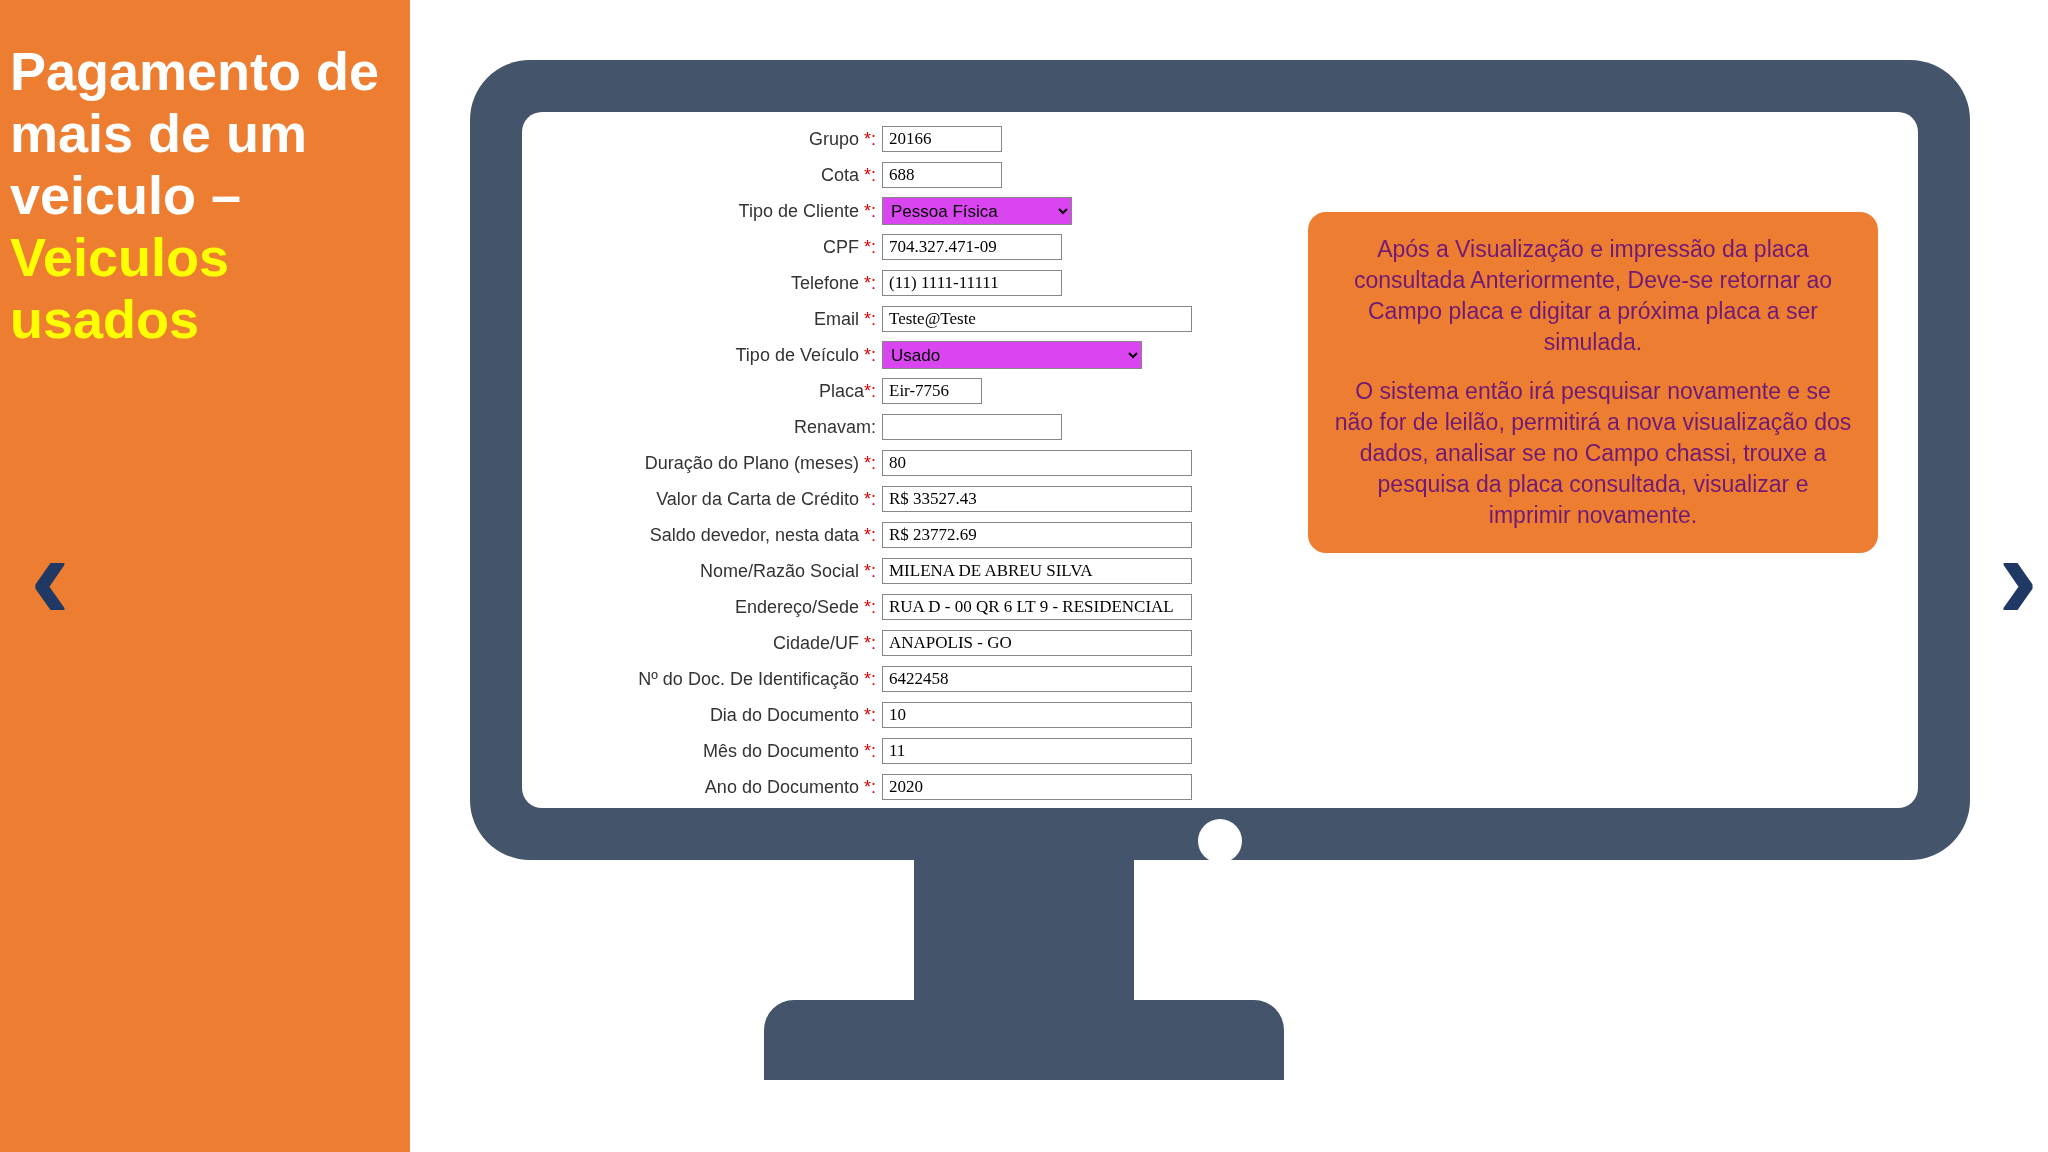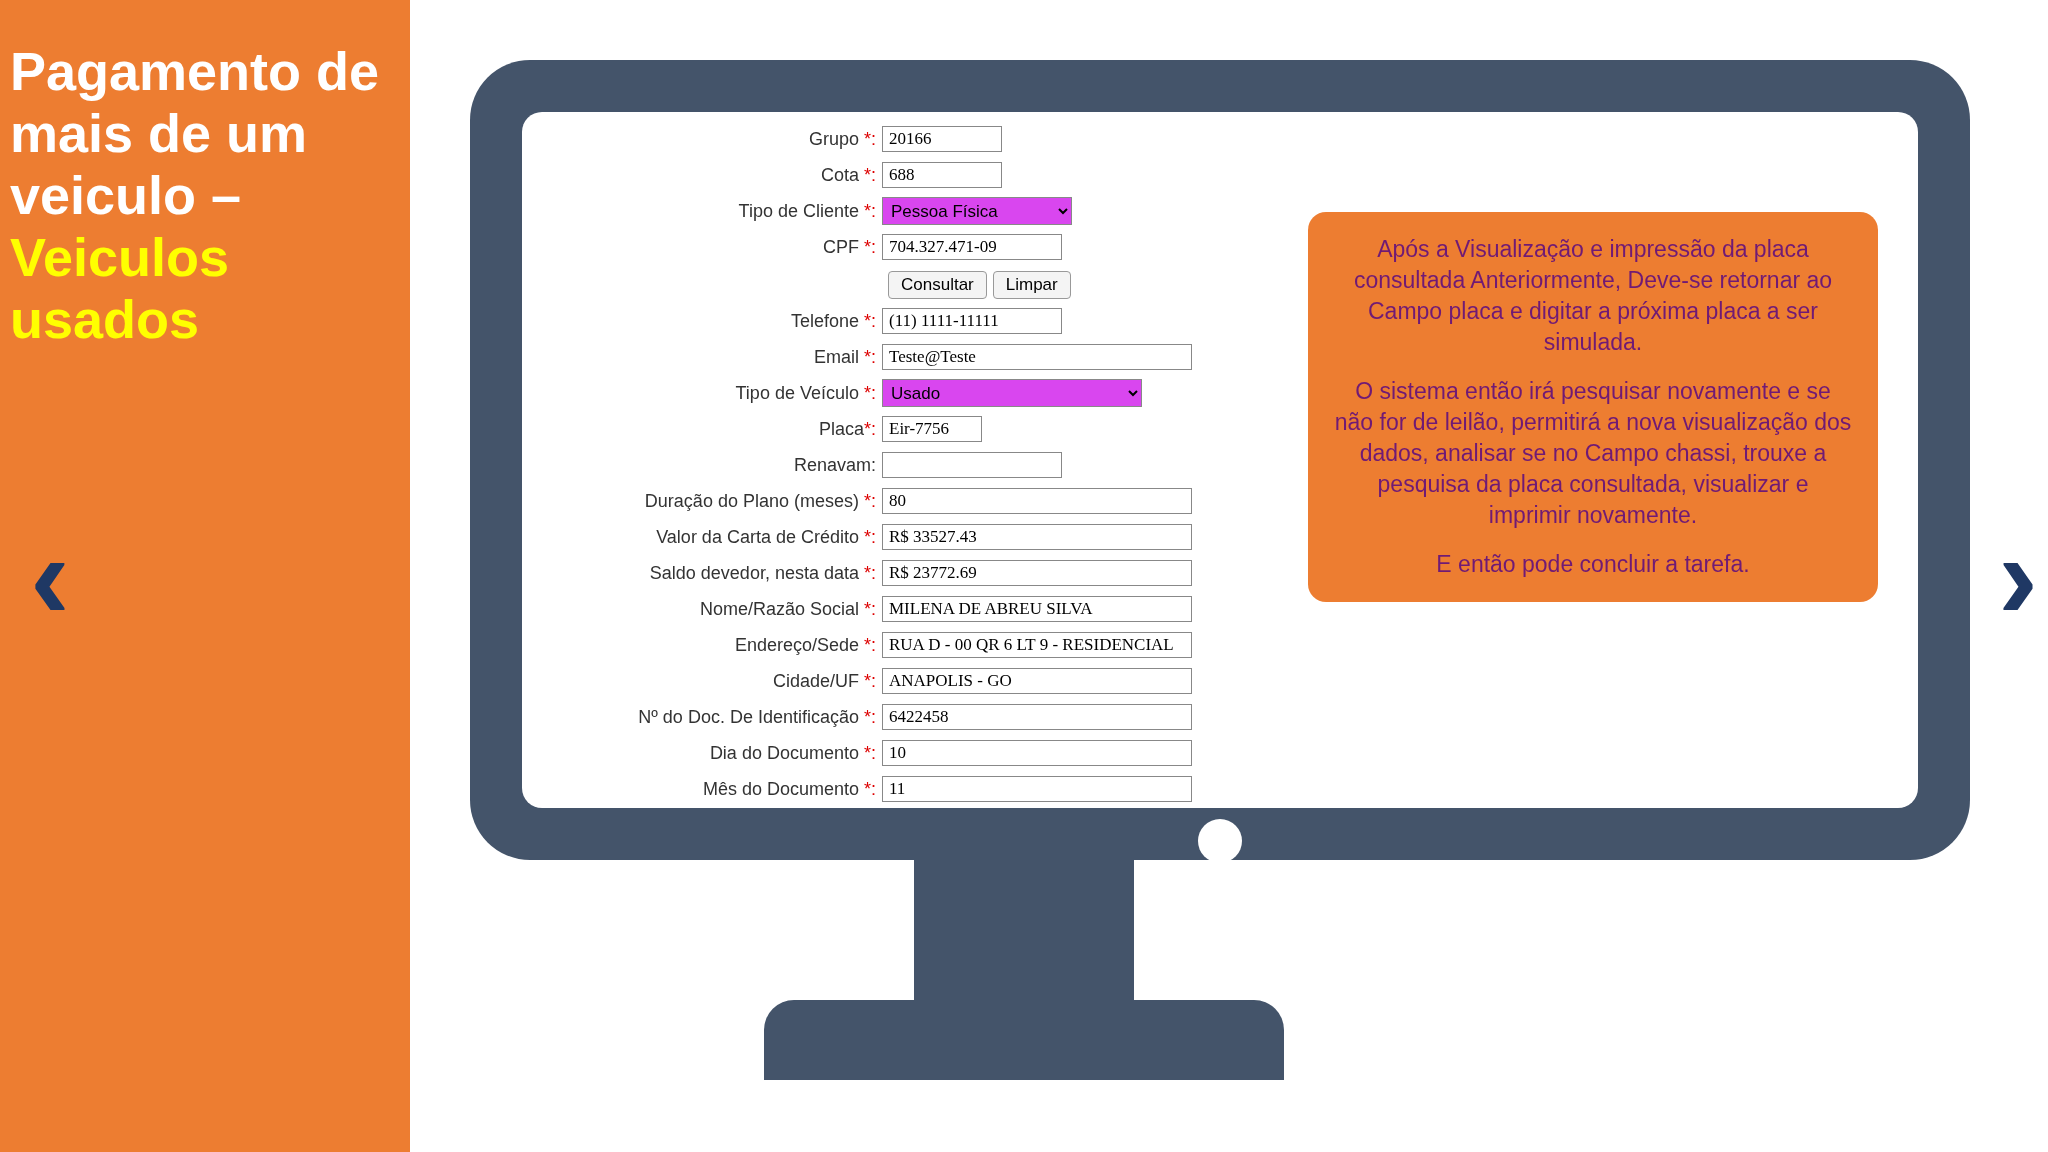--- a/index.html
+++ b/index.html
@@ -115,24 +115,20 @@
           <select class="form-select" style="width:190px">
             <option>Pessoa Física</option>
           </select>
         </div>
 
         <div class="form-row">
           <div class="form-label"><span>CPF</span> <span class="req">*:</span></div>
           <input class="form-input w-md" value="704.327.471-09" style="">
         </div>
 
-        <div class="btn-row">
-          <button class="btn">Consultar</button>
-          <button class="btn">Limpar</button>
-        </div>
 
         <div class="form-row">
           <div class="form-label"><span>Telefone</span> <span class="req">*:</span></div>
           <input class="form-input w-md" value="(11) 1111-11111" style="">
         </div>
 
         <div class="form-row">
           <div class="form-label"><span>Email</span> <span class="req">*:</span></div>
           <input class="form-input w-lg" value="Teste@Teste" style="">
         </div>
@@ -201,21 +197,20 @@
 
         <div class="form-row">
           <div class="form-label"><span>Ano do Documento</span> <span class="req">*:</span></div>
           <input class="form-input w-lg" value="2020" style="">
         </div>
       </div>
 
       <div class="callout">
         <p>Após a Visualização e impressão da placa consultada Anteriormente, Deve-se retornar ao Campo placa e digitar a próxima placa a ser simulada.</p>
         <p>O sistema então irá pesquisar novamente e se não for de leilão, permitirá a nova visualização dos dados, analisar se no Campo chassi, trouxe a pesquisa da placa consultada, visualizar e imprimir novamente.</p>
-        <p>E então pode concluir a tarefa.</p>
       </div>
 
     </div>
     <div class="monitor-button"></div>
   </div>
   <div class="stand-neck"></div>
   <div class="stand-base"></div>
 
 </div>
 

